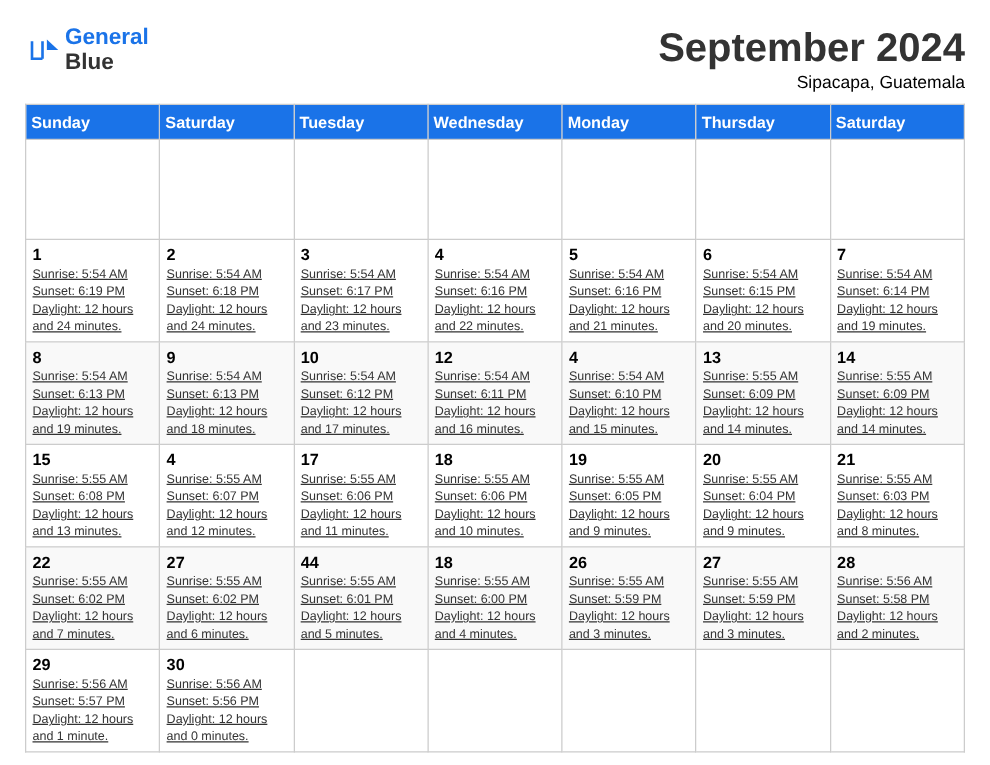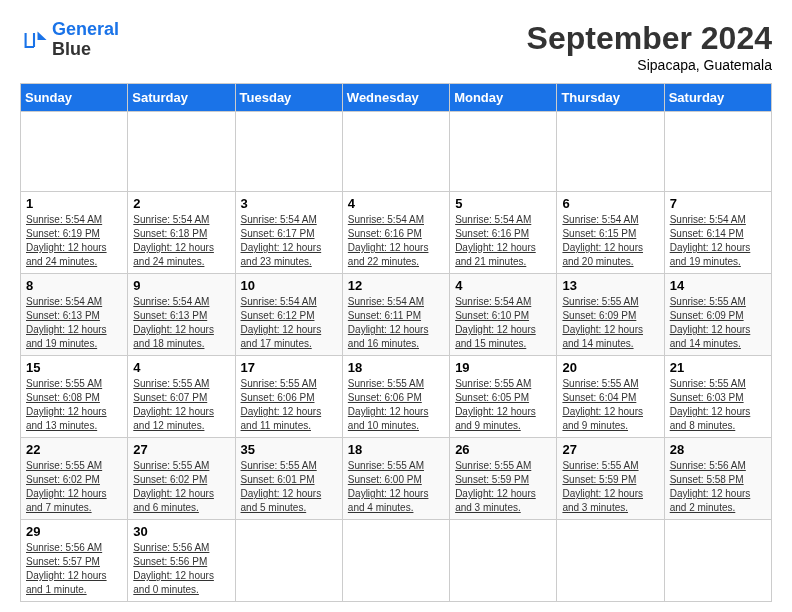--- a/index.html
+++ b/index.html
@@ -293,21 +293,21 @@
 and 7 minutes.</div>
         </td>
         <td>
           <span class="day-num">27</span>
           <div class="day-info" style="white-space: pre-line;">Sunrise: 5:55 AM
 Sunset: 6:02 PM
 Daylight: 12 hours
 and 6 minutes.</div>
         </td>
         <td>
-          <span class="day-num">35</span>
+          <span class="day-num">44</span>
           <div class="day-info" style="white-space: pre-line;">Sunrise: 5:55 AM
 Sunset: 6:01 PM
 Daylight: 12 hours
 and 5 minutes.</div>
         </td>
         <td>
           <span class="day-num">18</span>
           <div class="day-info" style="white-space: pre-line;">Sunrise: 5:55 AM
 Sunset: 6:00 PM
 Daylight: 12 hours

